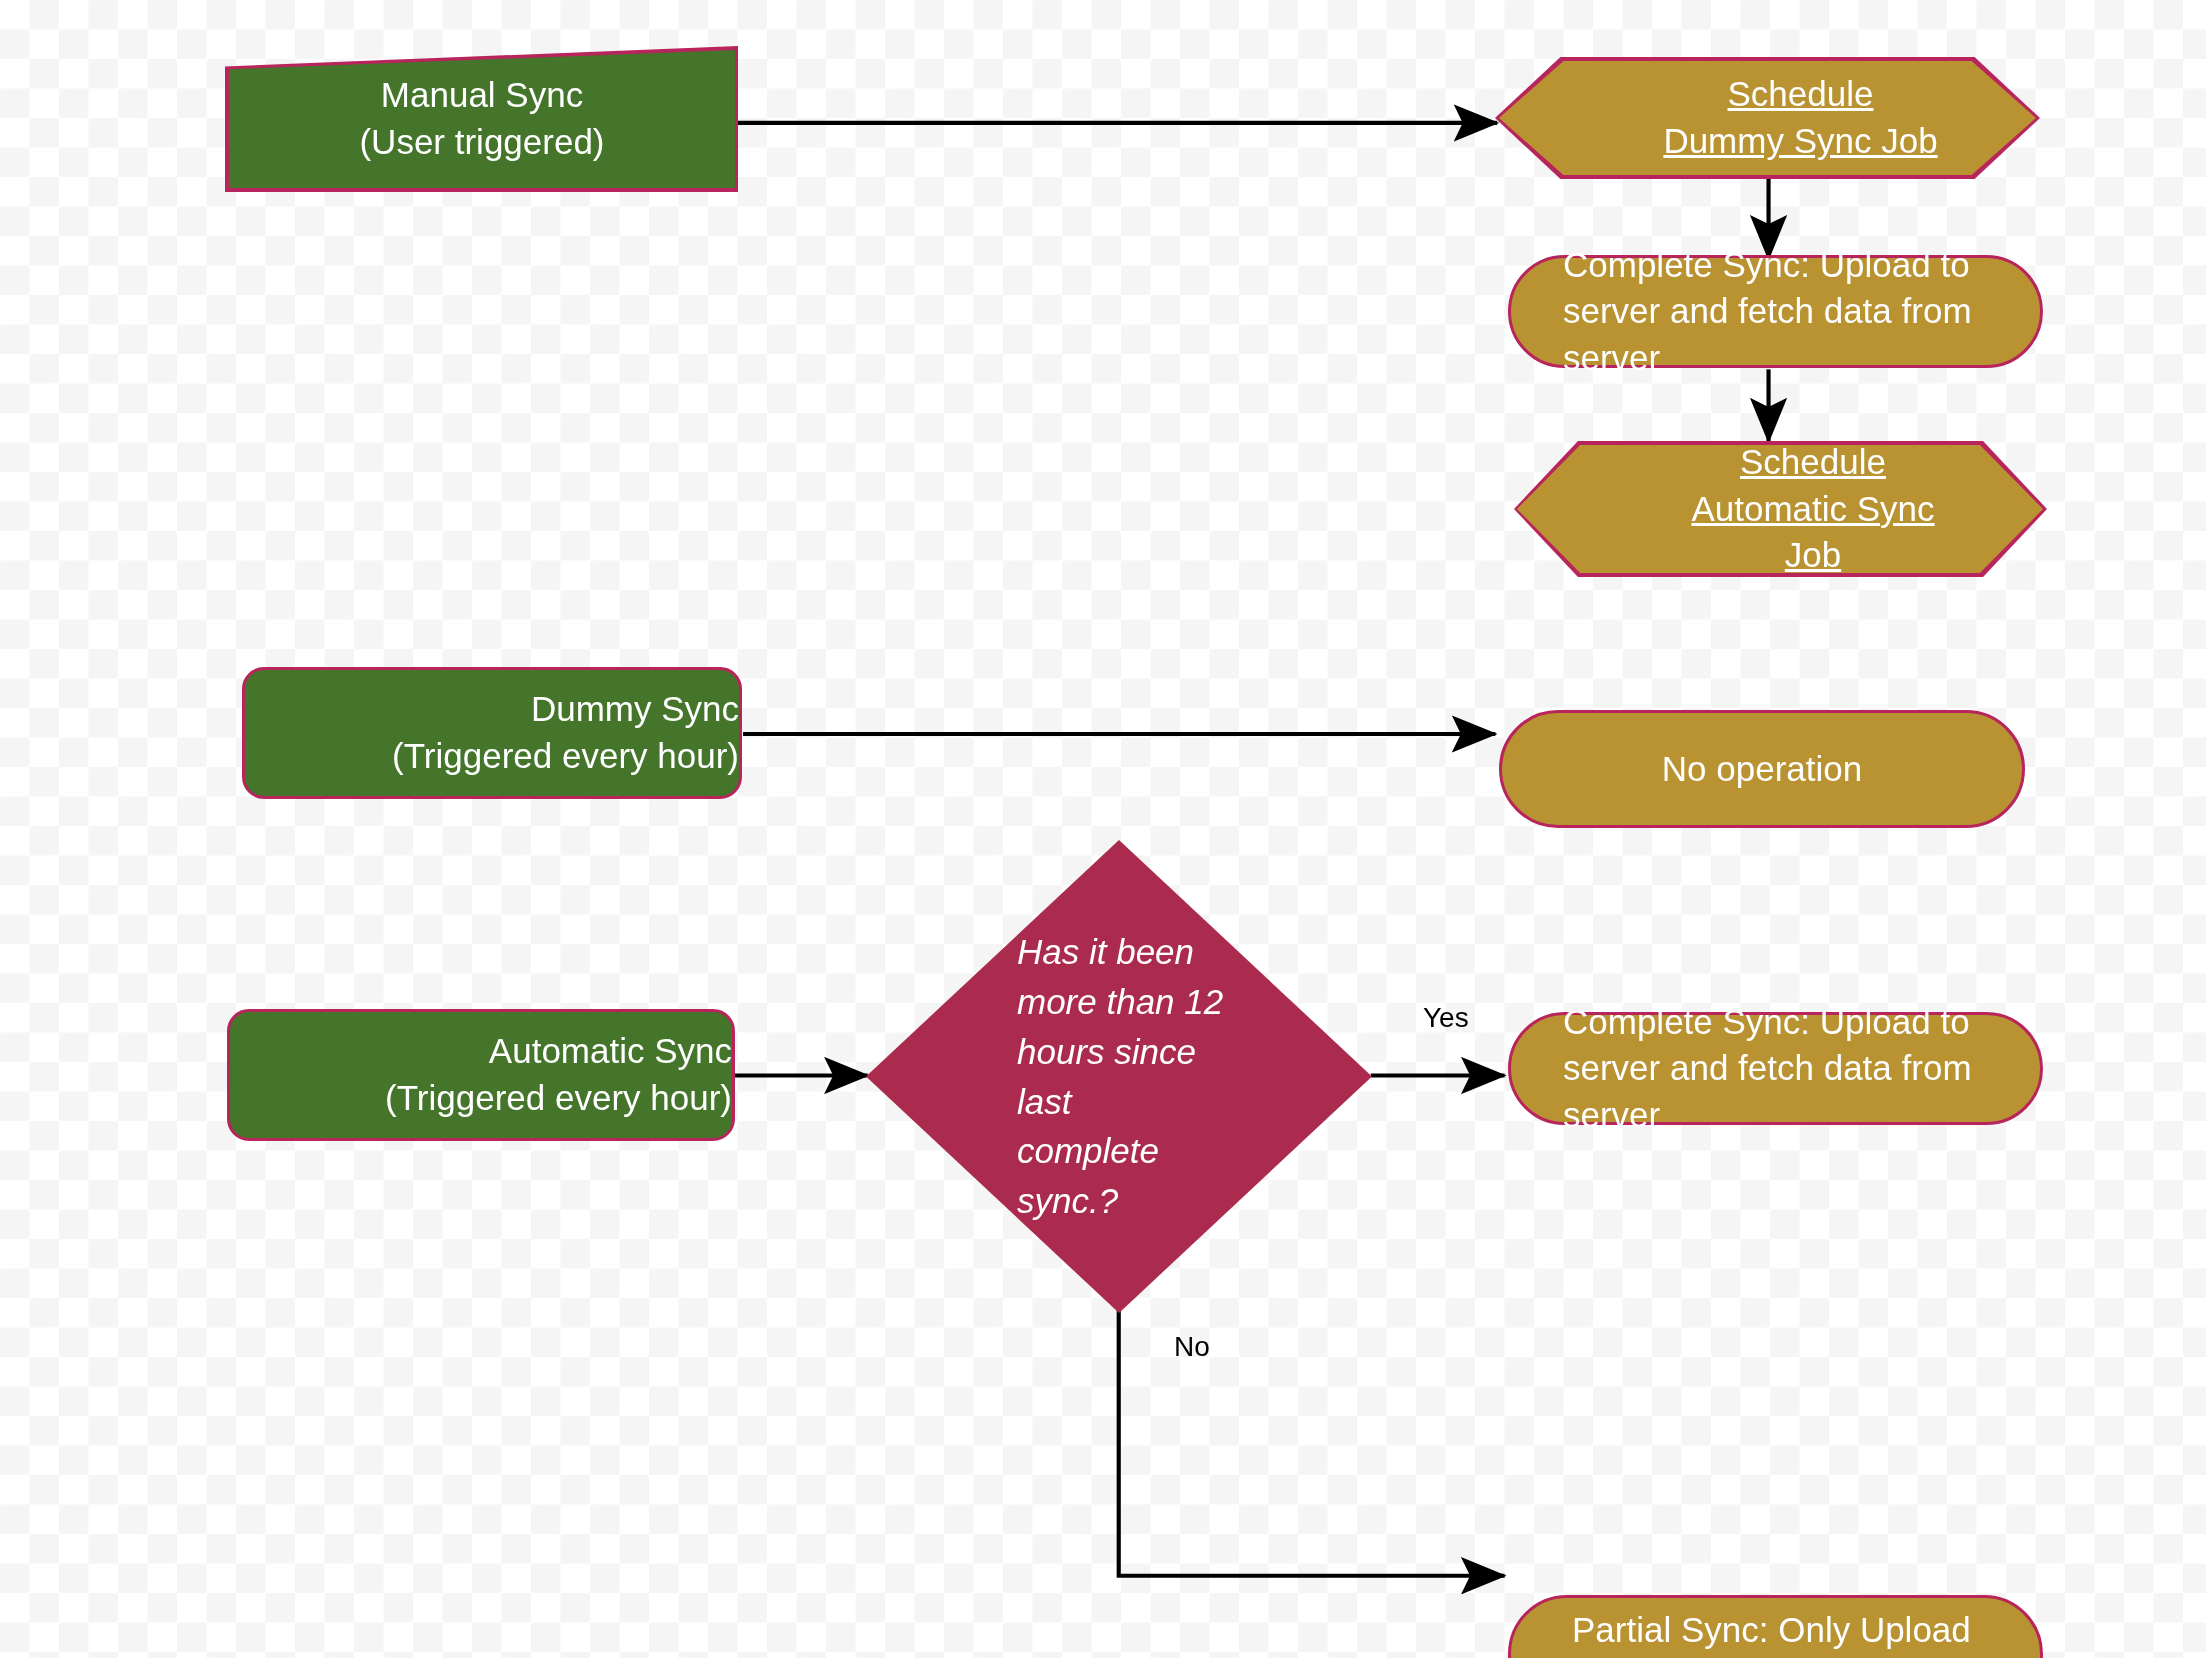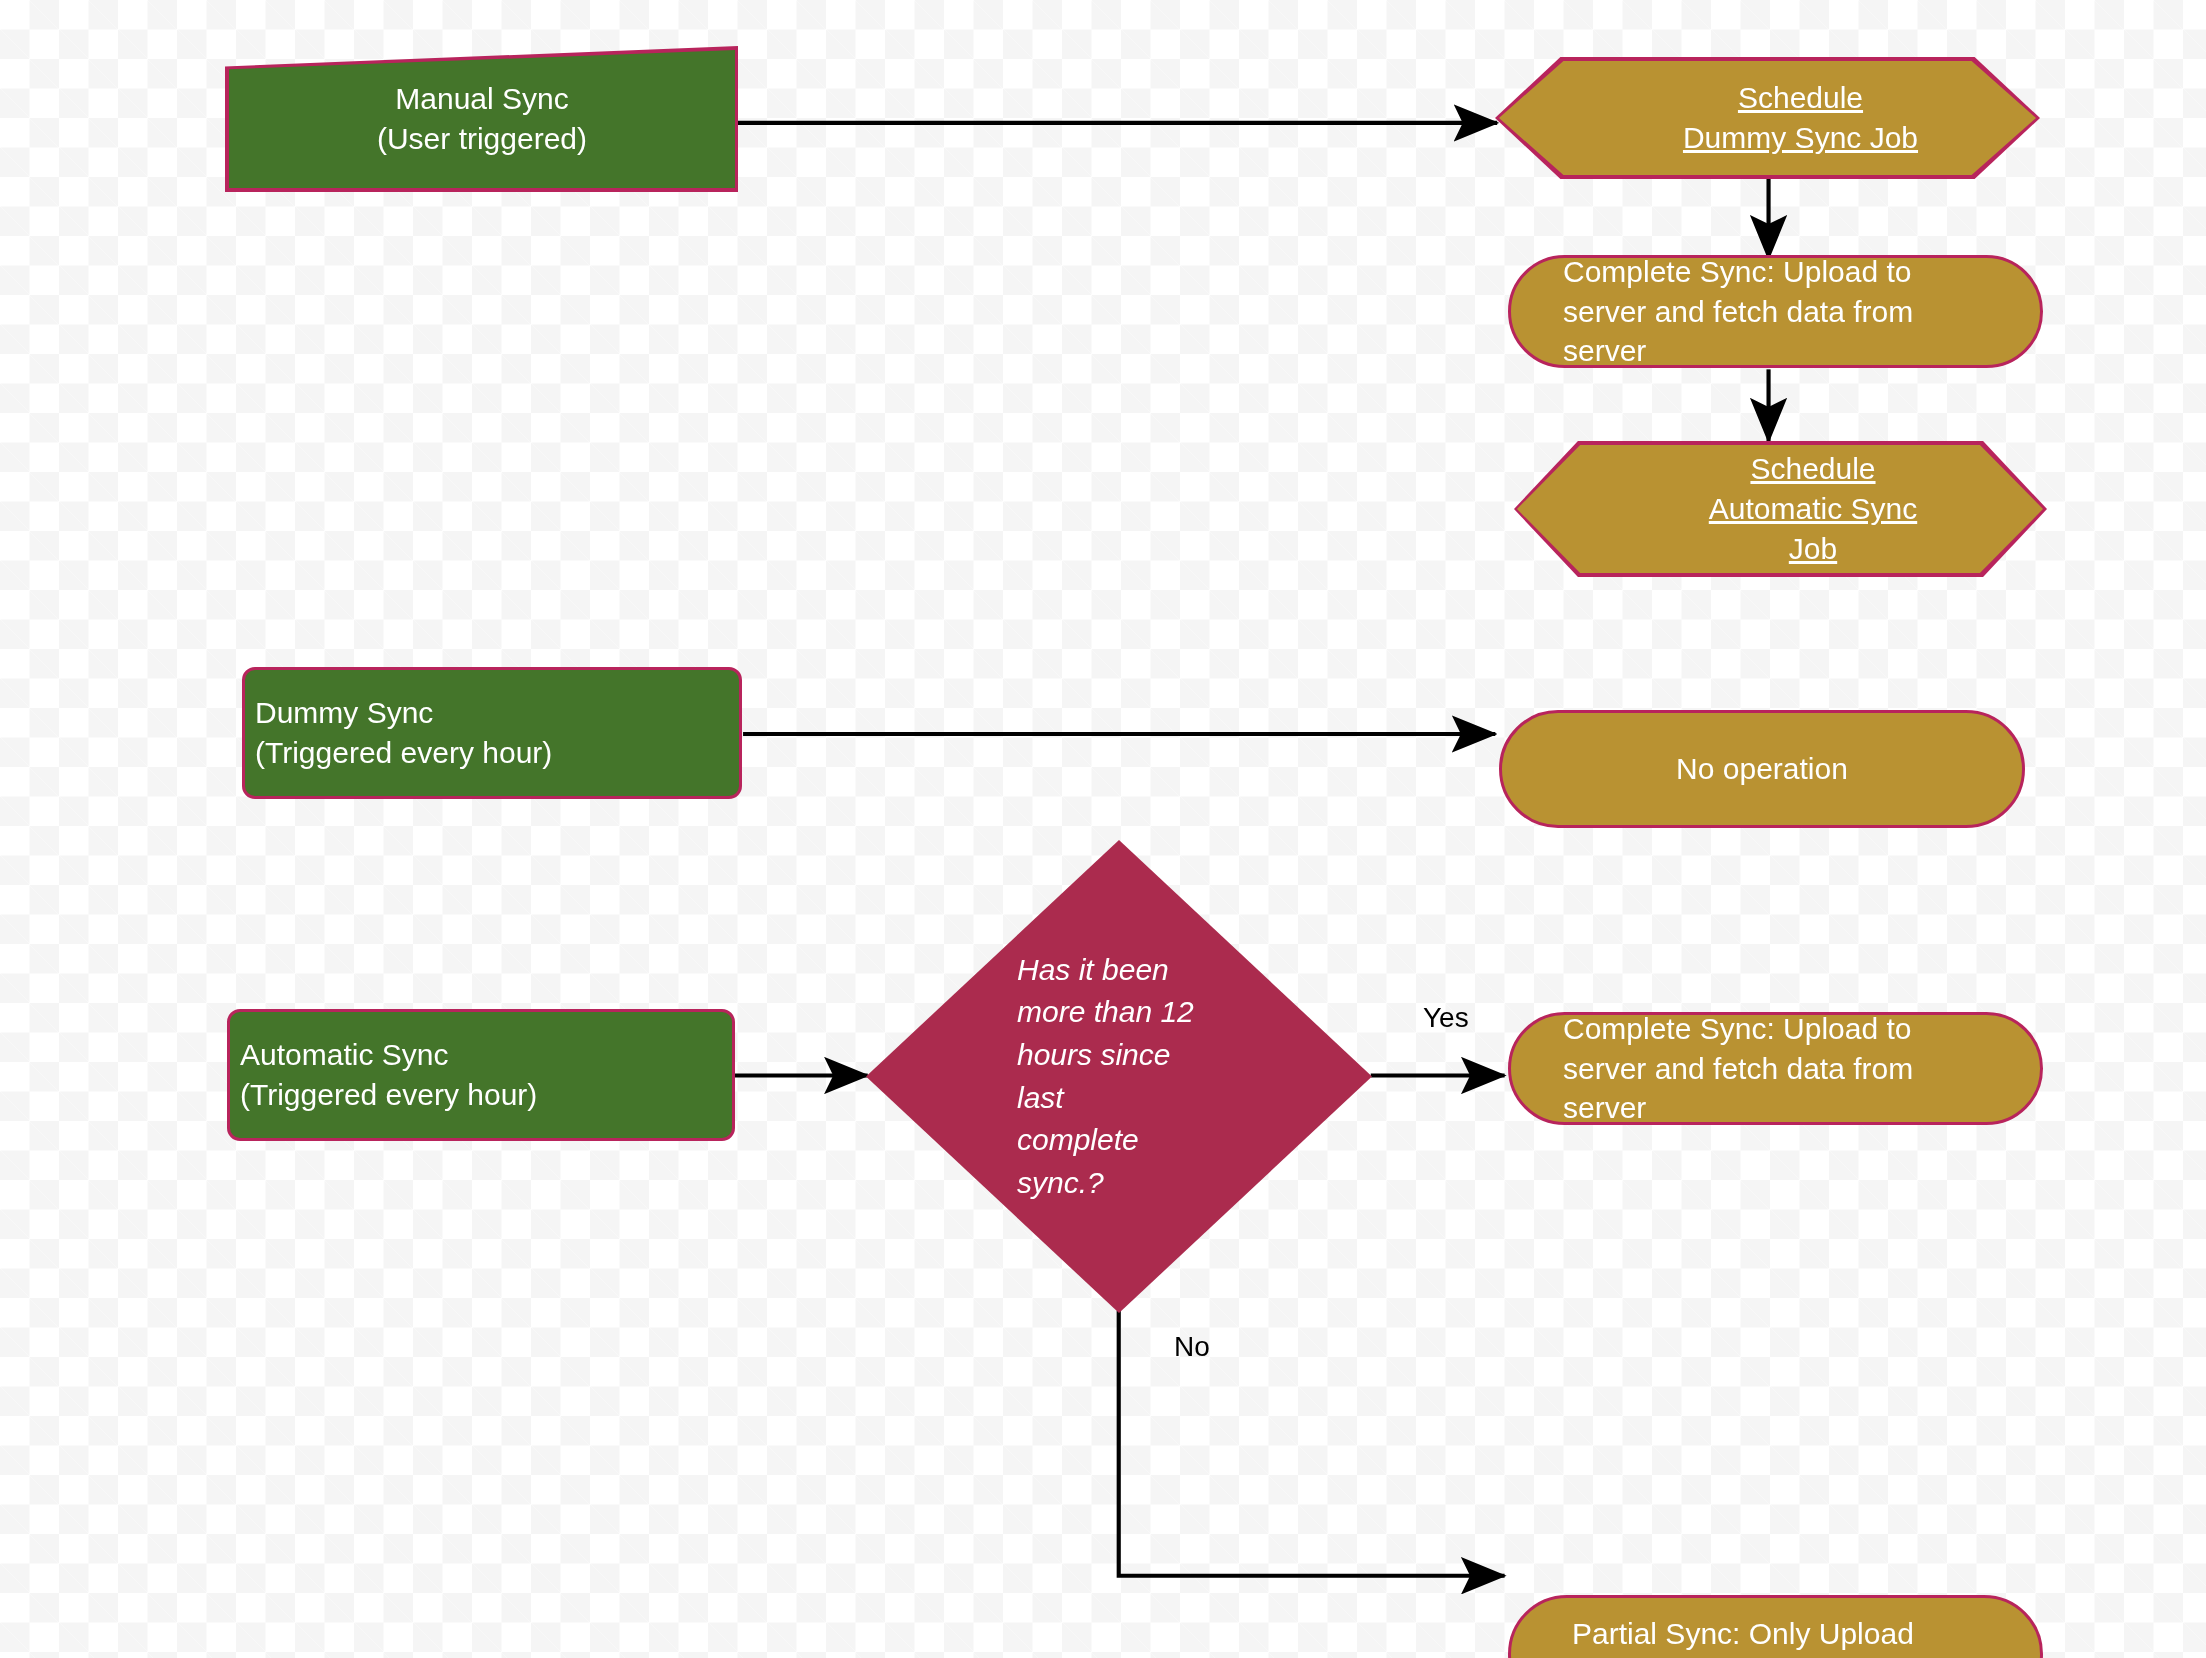--- a/index.html
+++ b/index.html
@@ -31,36 +31,35 @@
     width: 2207px;
     height: 1659px;
     pointer-events: none;
   }
   .node {
     position: absolute;
     box-sizing: border-box;
     display: flex;
     align-items: center;
     color: #ffffff;
-    font-size: 30px;
+    font-size: 35px;
     line-height: 1.33;
     white-space: pre-line;
   }
   .node .txt {
     width: 100%;
     white-space: pre-line;
   }
   
   .n-green {
     background: #44752a;
     border: 3.7px solid #b8245c;
-    border-radius: 13px;
-    justify-content: center;
-    text-align: left;
-    padding-left: 10px;
+    border-radius: 22px;
+    justify-content: center;
+    text-align: right;
   }
   
   .n-slant {
     background: #44752a;
     border: none;
     justify-content: center;
     text-align: center;
     clip-path: polygon(0% 14%, 100% 0%, 100% 100%, 0% 100%);
   }
   .n-slant-border {

